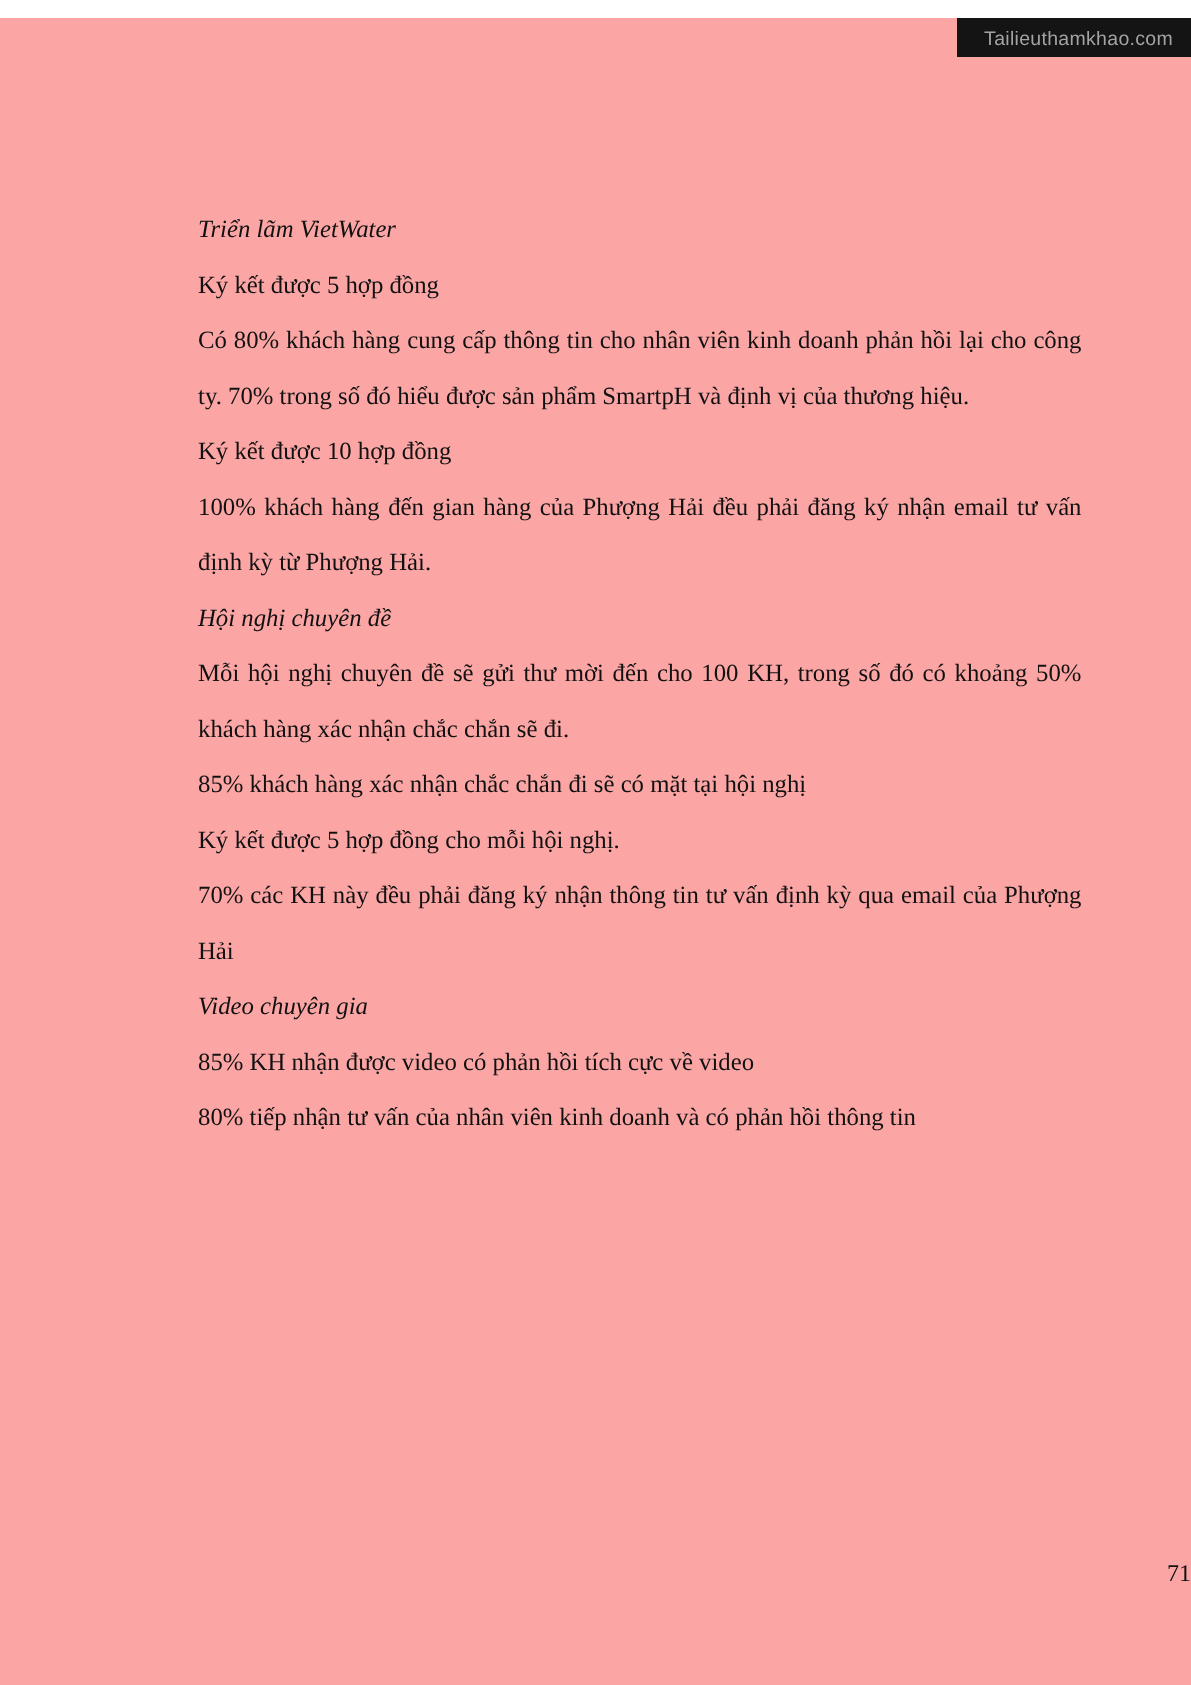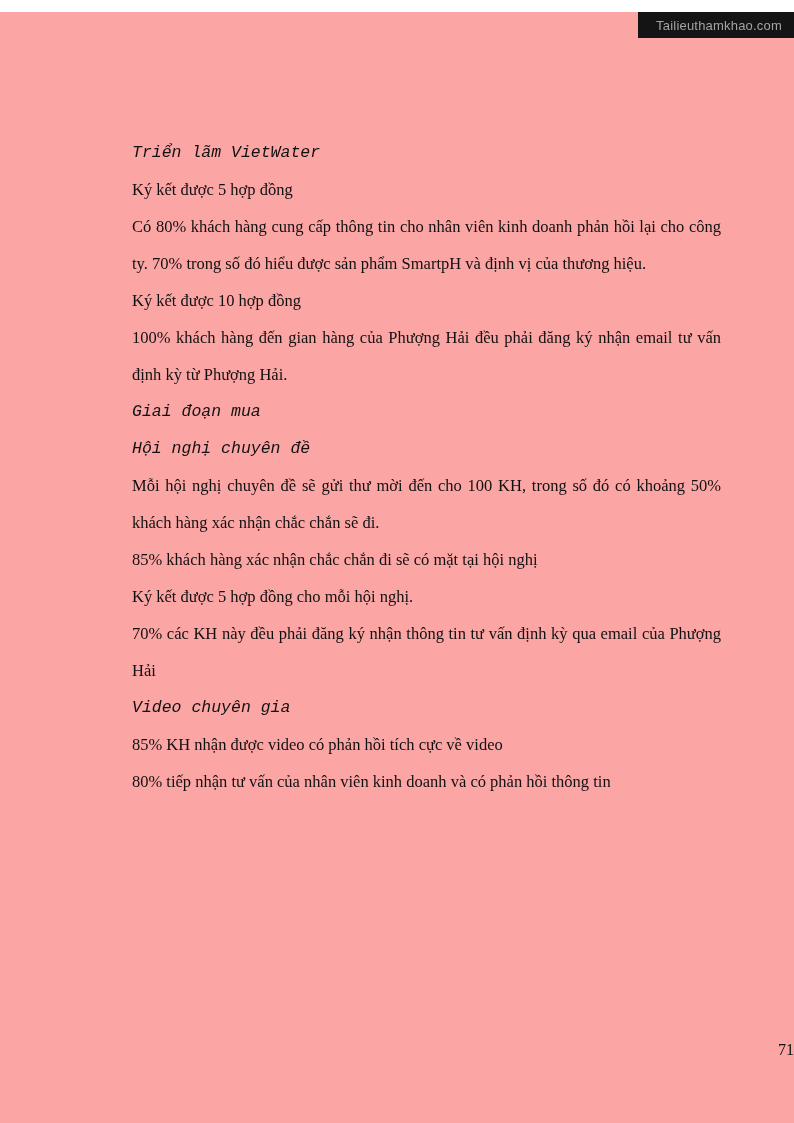--- a/index.html
+++ b/index.html
@@ -35,21 +35,20 @@
     width: 589px;
   }
   .content p {
     font-size: 16.5px;
     line-height: 37px;
     text-align: justify;
     color: #111111;
   }
   .content p.italic {
     font-style: italic;
-    font-family: Liberation Mono, monospace;
   }
   .page-number {
     position: absolute;
     left: 0;
     bottom: 76px;
     width: 100%;
     text-align: right;
     font-size: 16px;
     color: #111111;
   }
@@ -62,21 +61,20 @@
   <div class="watermark">
     <span>Tailieuthamkhao.com</span>
   </div>
 
   <div class="content">
     <p class="italic">Triển lãm VietWater</p>
     <p>Ký kết được 5 hợp đồng</p>
     <p>Có 80% khách hàng cung cấp thông tin cho nhân viên kinh doanh phản hồi lại cho công ty. 70% trong số đó hiểu được sản phẩm SmartpH và định vị của thương hiệu.</p>
     <p>Ký kết được 10 hợp đồng</p>
     <p>100% khách hàng đến gian hàng của Phượng Hải đều phải đăng ký nhận email tư vấn định kỳ từ Phượng Hải.</p>
-    <p class="italic">Giai đoạn mua</p>
     <p class="italic">Hội nghị chuyên đề</p>
     <p>Mỗi hội nghị chuyên đề sẽ gửi thư mời đến cho 100 KH, trong số đó có khoảng 50% khách hàng xác nhận chắc chắn sẽ đi.</p>
     <p>85% khách hàng xác nhận chắc chắn đi sẽ có mặt tại hội nghị</p>
     <p>Ký kết được 5 hợp đồng cho mỗi hội nghị.</p>
     <p>70% các KH này đều phải đăng ký nhận thông tin tư vấn định kỳ qua email của Phượng Hải</p>
     <p class="italic">Video chuyên gia</p>
     <p>85% KH nhận được video có phản hồi tích cực về video</p>
     <p>80% tiếp nhận tư vấn của nhân viên kinh doanh và có phản hồi thông tin</p>
   </div>
 

